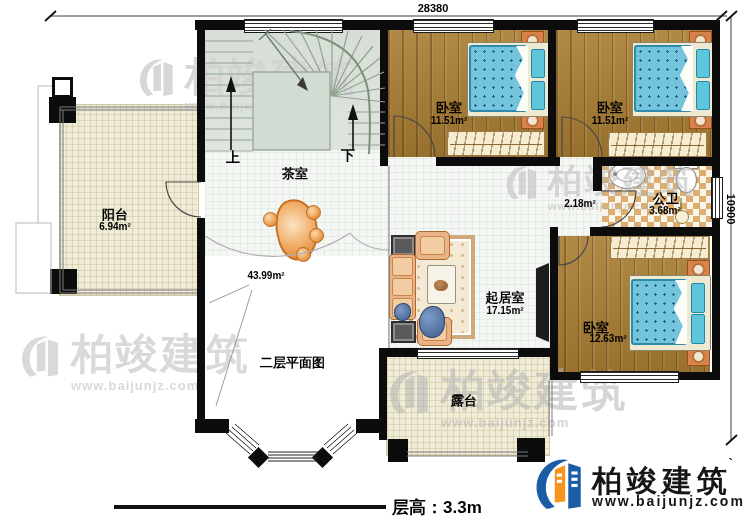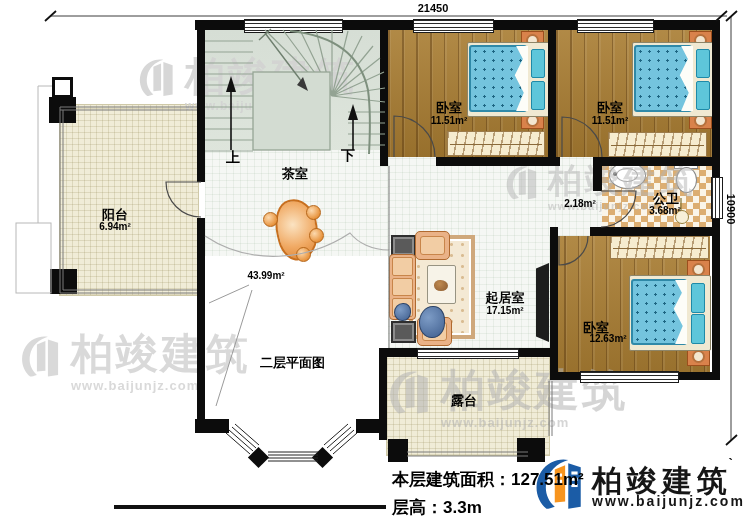--- a/index.html
+++ b/index.html
@@ -308,21 +308,21 @@
   <div class="wm" style="left:388px;top:368px;--fs:44px;--fu:13px;color:rgba(178,178,178,0.55);--c2:rgba(178,178,178,0.55);--c3:transparent">
     <svg width="46" height="52" viewBox="0 0 52 56">
         <use href="#bjsym"></use>
       </svg>
     <div>
       <div class="wm-n">柏竣建筑</div>
       <div class="wm-u">www.baijunjz.com</div>
     </div>
   </div>
 
-  <div class="lb fs11" style="left:404px;top:2px;width:58px">21450</div>
+  <div class="lb fs11" style="left:404px;top:2px;width:58px">28380</div>
   <div class="lb fs11" style="left:701px;top:203px;width:60px;transform:rotate(90deg)">10900</div>
   <div class="lb fs13" style="left:85px;top:208px;width:60px">阳台</div>
   <div class="lb fs10" style="left:85px;top:221px;width:60px">6.94m²</div>
   <div class="lb fs13" style="left:269px;top:167px;width:52px">茶室</div>
   <div class="lb fs14" style="left:221px;top:150px;width:24px">上</div>
   <div class="lb fs14" style="left:336px;top:148px;width:24px">下</div>
   <div class="lb fs13" style="left:423px;top:101px;width:52px">卧室</div>
   <div class="lb fs10" style="left:420px;top:115px;width:58px">11.51m²</div>
   <div class="lb fs13" style="left:584px;top:101px;width:52px">卧室</div>
   <div class="lb fs10" style="left:581px;top:115px;width:58px">11.51m²</div>
@@ -331,21 +331,20 @@
   <div class="lb fs10" style="left:638px;top:205px;width:54px">3.68m²</div>
   <div class="lb fs13" style="left:570px;top:321px;width:52px">卧室</div>
   <div class="lb fs10" style="left:566px;top:333px;width:84px">12.63m²</div>
   <div class="lb fs13" style="left:477px;top:291px;width:56px">起居室</div>
   <div class="lb fs10" style="left:477px;top:305px;width:56px">17.15m²</div>
   <div class="lb fs10" style="left:237px;top:270px;width:58px">43.99m²</div>
   <div class="lb fs13" style="left:260px;top:356px;width:64px">二层平面图</div>
   <div class="lb fs13" style="left:437px;top:394px;width:54px">露台</div>
 
   <div class="underline" style="left:114px;top:505px;width:272px;height:4px"></div>
-  <div class="tb" style="left:392px;top:471px;font-size:17px;font-weight:bold;z-index:8">本层建筑面积：127.51m²</div>
   <div class="tb" style="left:392px;top:499px;font-size:17px;font-weight:bold;z-index:8">层高：3.3m</div>
   <svg class="abs logo-colored" style="left:534px;top:455px;z-index:7" width="54" height="62" viewBox="0 0 52 56">
       <use href="#bjsym"></use>
     </svg>
   <div class="brand-n" style="left:592px;top:461px">柏竣建筑</div>
   <div class="brand-n" style="left:728px;top:455px;font-size:15px;letter-spacing:0">ˋ</div>
   <div class="brand-u" style="left:592px;top:493px">www.baijunjz.com</div>
 
 </div>
 

